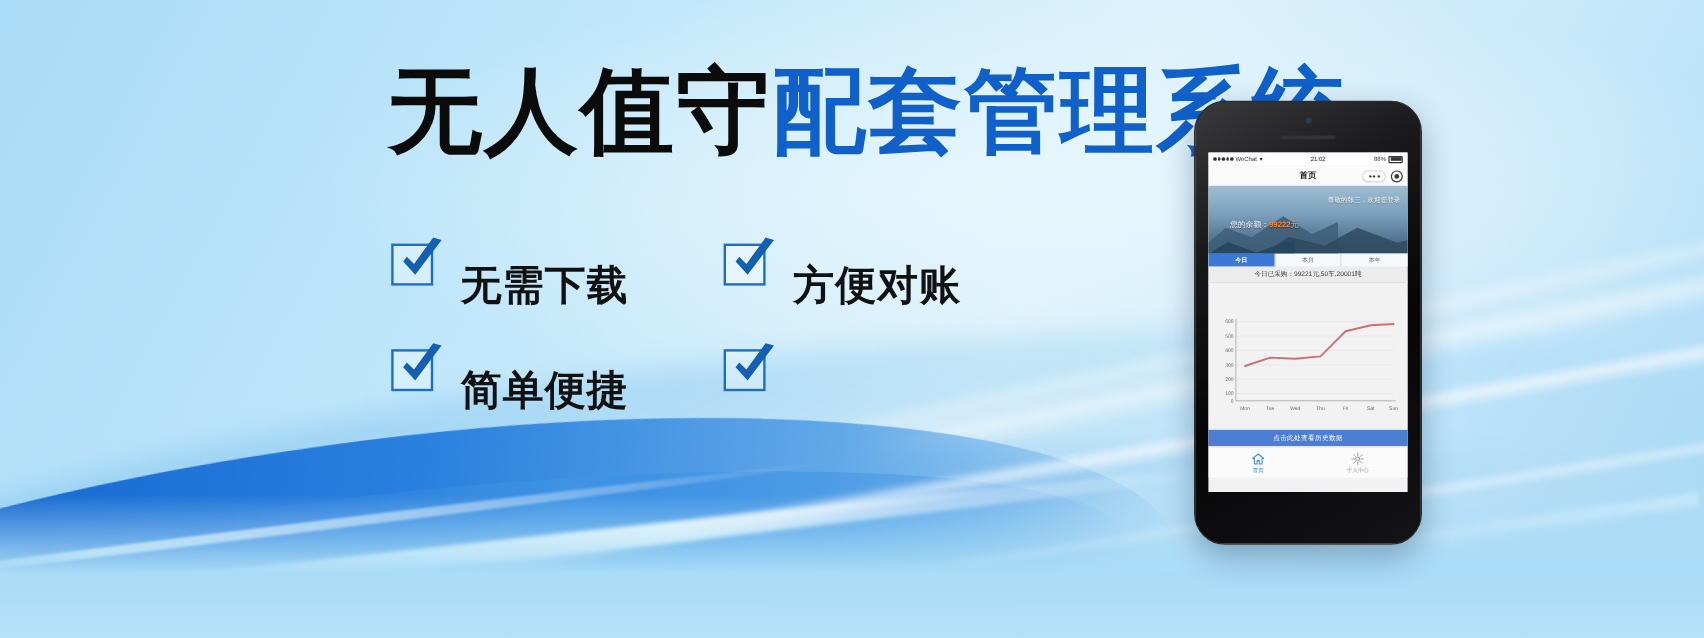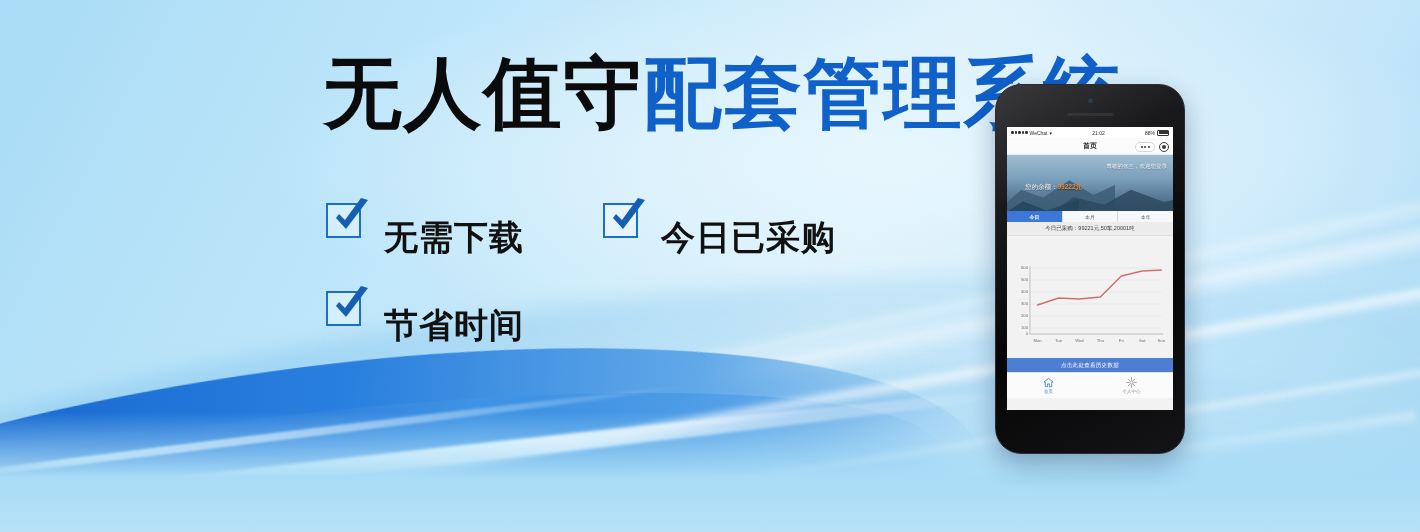--- a/index.html
+++ b/index.html
@@ -313,39 +313,47 @@
         <span class="box"></span>
         <svg viewBox="0 0 44 44">
             <path d="M8 22 L18 33 L40 4 L33 2 L17 24 L11 18 Z" fill="#145fb0"></path>
           </svg>
       </span>
       <span class="label">无需下载</span>
     </div>
 
 
 
-
     <div class="feat">
       <span class="cbx">
         <span class="box"></span>
         <svg viewBox="0 0 44 44">
             <path d="M8 22 L18 33 L40 4 L33 2 L17 24 L11 18 Z" fill="#145fb0"></path>
           </svg>
       </span>
-      <span class="label">今日已采购</span>
+      <span class="label">方便对账</span>
     </div>
 
     <div class="feat">
       <span class="cbx">
         <span class="box"></span>
         <svg viewBox="0 0 44 44">
             <path d="M8 22 L18 33 L40 4 L33 2 L17 24 L11 18 Z" fill="#145fb0"></path>
           </svg>
       </span>
-      <span class="label">节省时间</span>
+      <span class="label">简单便捷</span>
+    </div>
+
+    <div class="feat">
+      <span class="cbx">
+        <span class="box"></span>
+        <svg viewBox="0 0 44 44">
+            <path d="M8 22 L18 33 L40 4 L33 2 L17 24 L11 18 Z" fill="#145fb0"></path>
+          </svg>
+      </span>
     </div>
 
   </div>
 
   <div id="phone">
     <div class="phone-body"></div>
     <div class="camera"></div>
     <div class="speaker"></div>
 
     <div class="screen">

